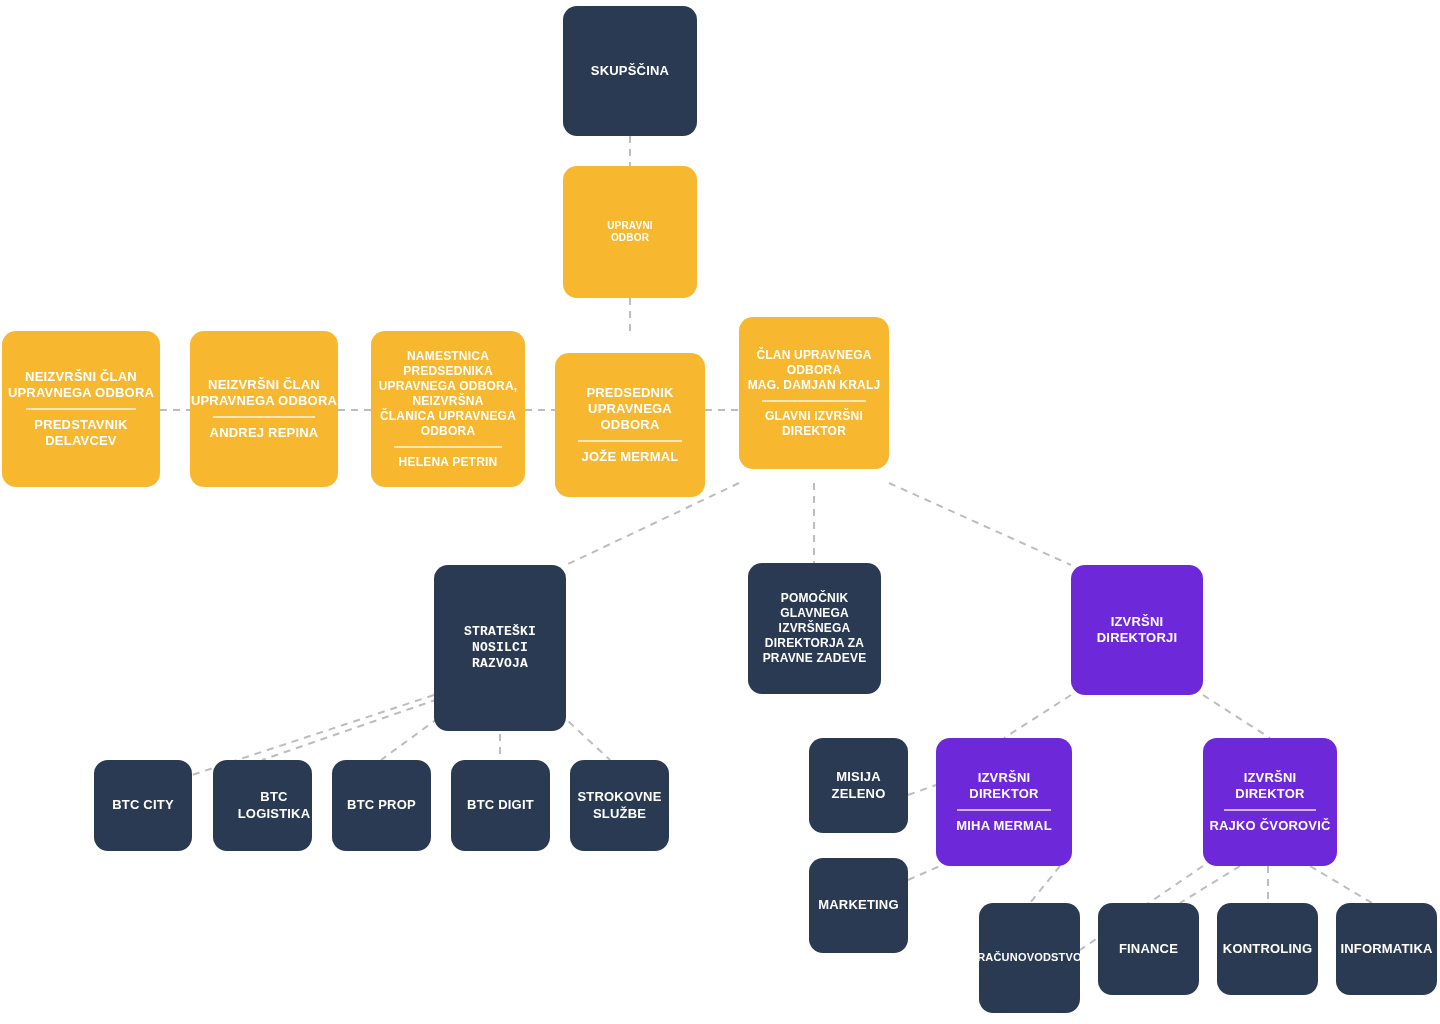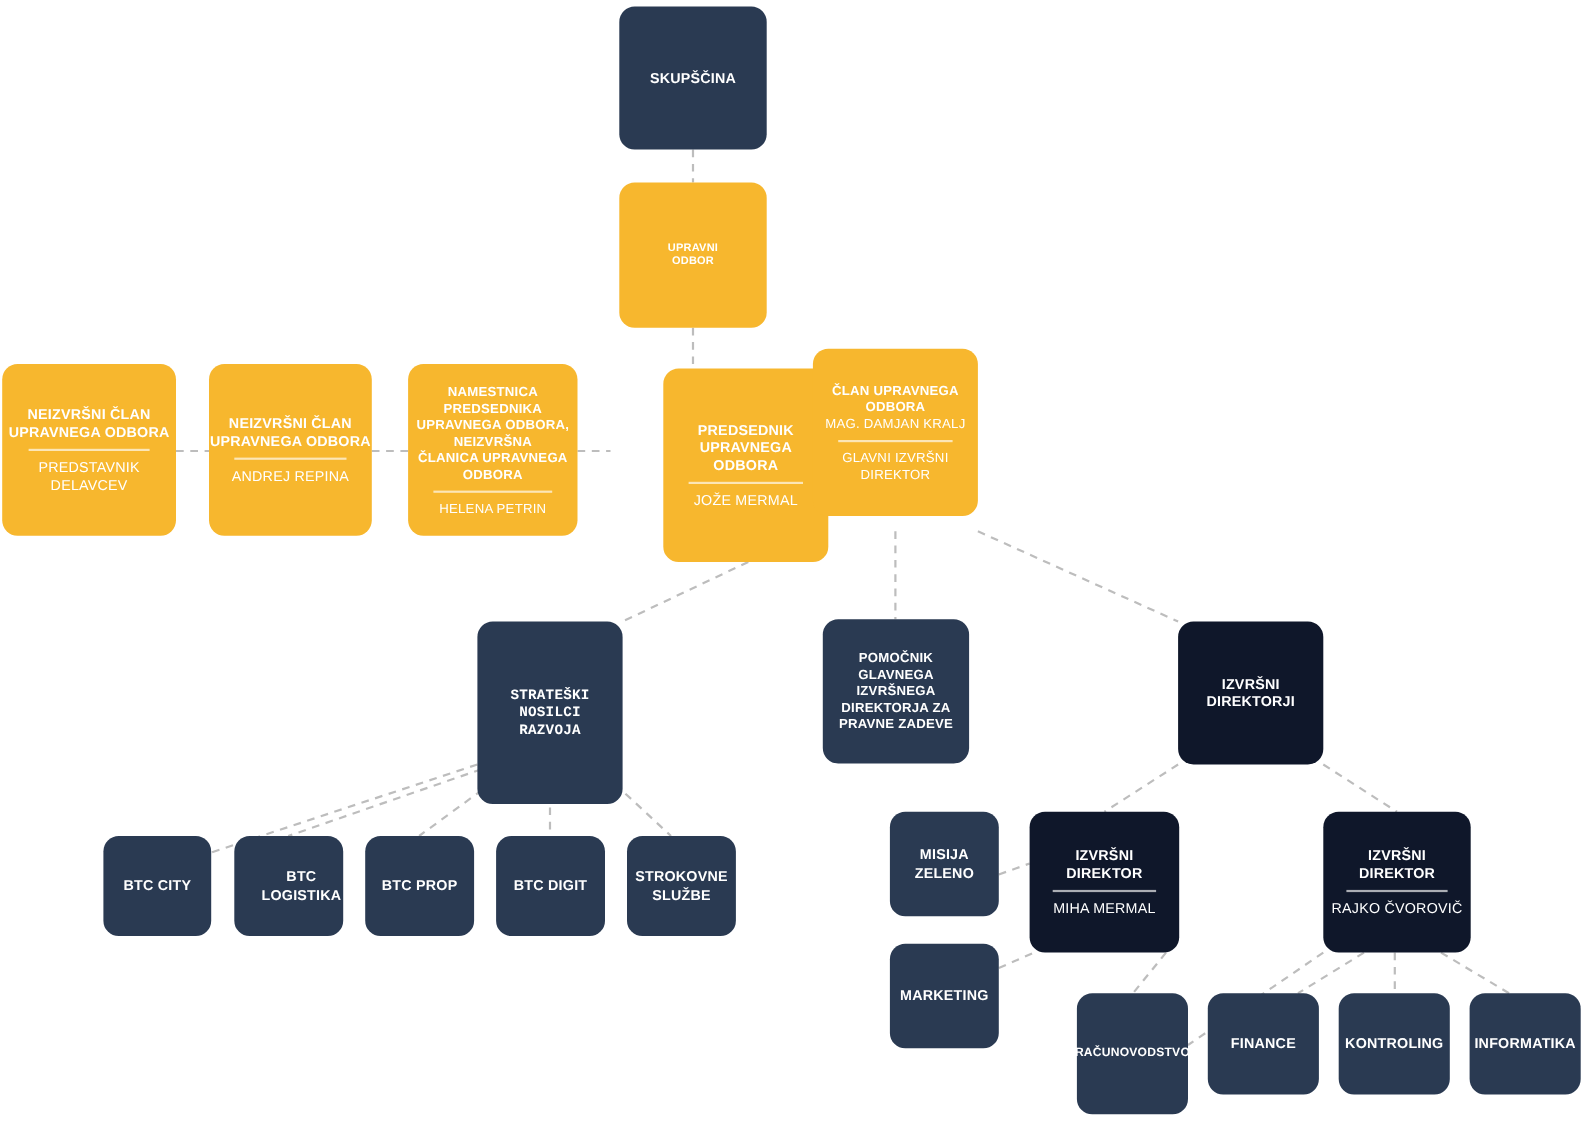--- a/index.html
+++ b/index.html
@@ -37,42 +37,42 @@
     align-items: flex-start;
     justify-content: center;
     text-align: center;
     color: #ffffff;
     padding: 6px 8px;
     line-height: 1.25;
     letter-spacing: 0.2px;
   }
   .node.navy  { background: #2a3a52; }
   .node.amber { background: #f7b72e; }
-  .node.green { background: #0f172a; }
+  .node.green { background: #6d28d9; }
 
   .node .line {
     display: block;
     white-space: nowrap;
   }
   .seg {
     display: flex;
     flex-direction: column;
     align-items: center;
     justify-content: center;
     width: 100%;
   }
   .divider {
     width: 78%;
     height: 2px;
     background: rgba(255,255,255,0.65);
     margin: 7px auto;
     flex: none;
   }
   .t-title  { font-weight: 700; }
-  .t-name   { font-weight: 400; }
+  .t-name   { font-weight: 700; }
   .t-plain  { font-weight: 700; }
 </style>
 </head>
 <body>
 
 <div id="chart-canvas">
   <svg id="edge-layer" width="1440" height="1024" viewBox="0 0 1440 1024">
       <line x1="630" y1="136" x2="630" y2="166" stroke="#bdbdbd" stroke-width="2" stroke-dasharray="7 6" stroke-linecap="butt"></line>
       <line x1="630" y1="298" x2="630" y2="335" stroke="#bdbdbd" stroke-width="2" stroke-dasharray="7 6" stroke-linecap="butt"></line>
       <line x1="160" y1="410" x2="190" y2="410" stroke="#bdbdbd" stroke-width="2" stroke-dasharray="7 6" stroke-linecap="butt"></line>
@@ -136,21 +136,21 @@
         <span class="line t-title">UPRAVNEGA ODBORA,</span>
         <span class="line t-title">NEIZVRŠNA</span>
         <span class="line t-title">ČLANICA UPRAVNEGA</span>
         <span class="line t-title">ODBORA</span>
       </div>
       <div class="divider"></div>
       <div class="seg">
         <span class="line t-name">HELENA PETRIN</span>
       </div>
     </div>
-    <div class="node amber" style="left: 555px; top: 335px; width: 150px; height: 176px; font-size: 13px; margin-left: 48px;">
+    <div class="node amber" style="left: 555px; top: 353px; width: 150px; height: 144px; font-size: 13px;">
       <div class="seg">
         <span class="line t-title">PREDSEDNIK</span>
         <span class="line t-title">UPRAVNEGA</span>
         <span class="line t-title">ODBORA</span>
       </div>
       <div class="divider"></div>
       <div class="seg">
         <span class="line t-name">JOŽE MERMAL</span>
       </div>
     </div>

